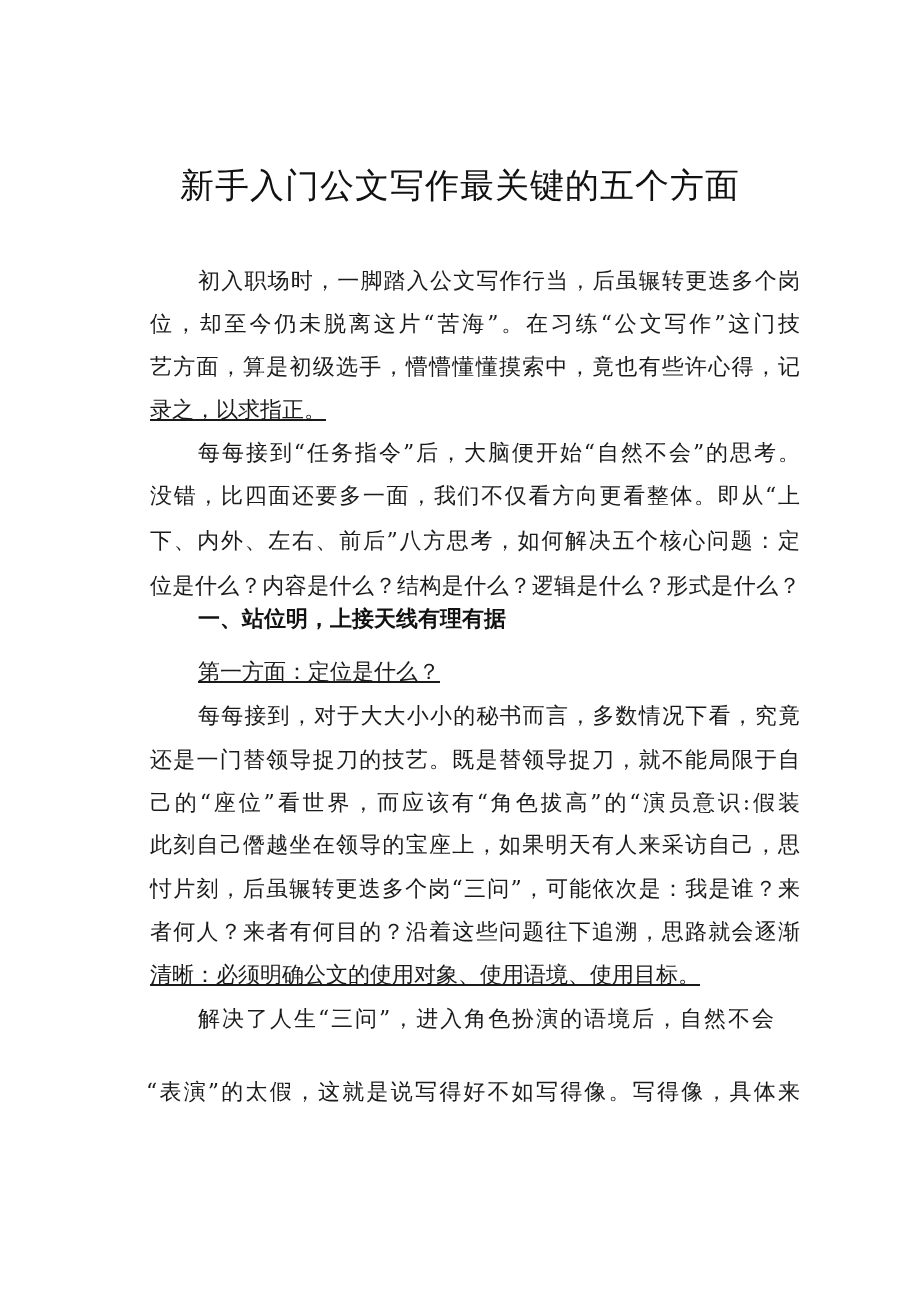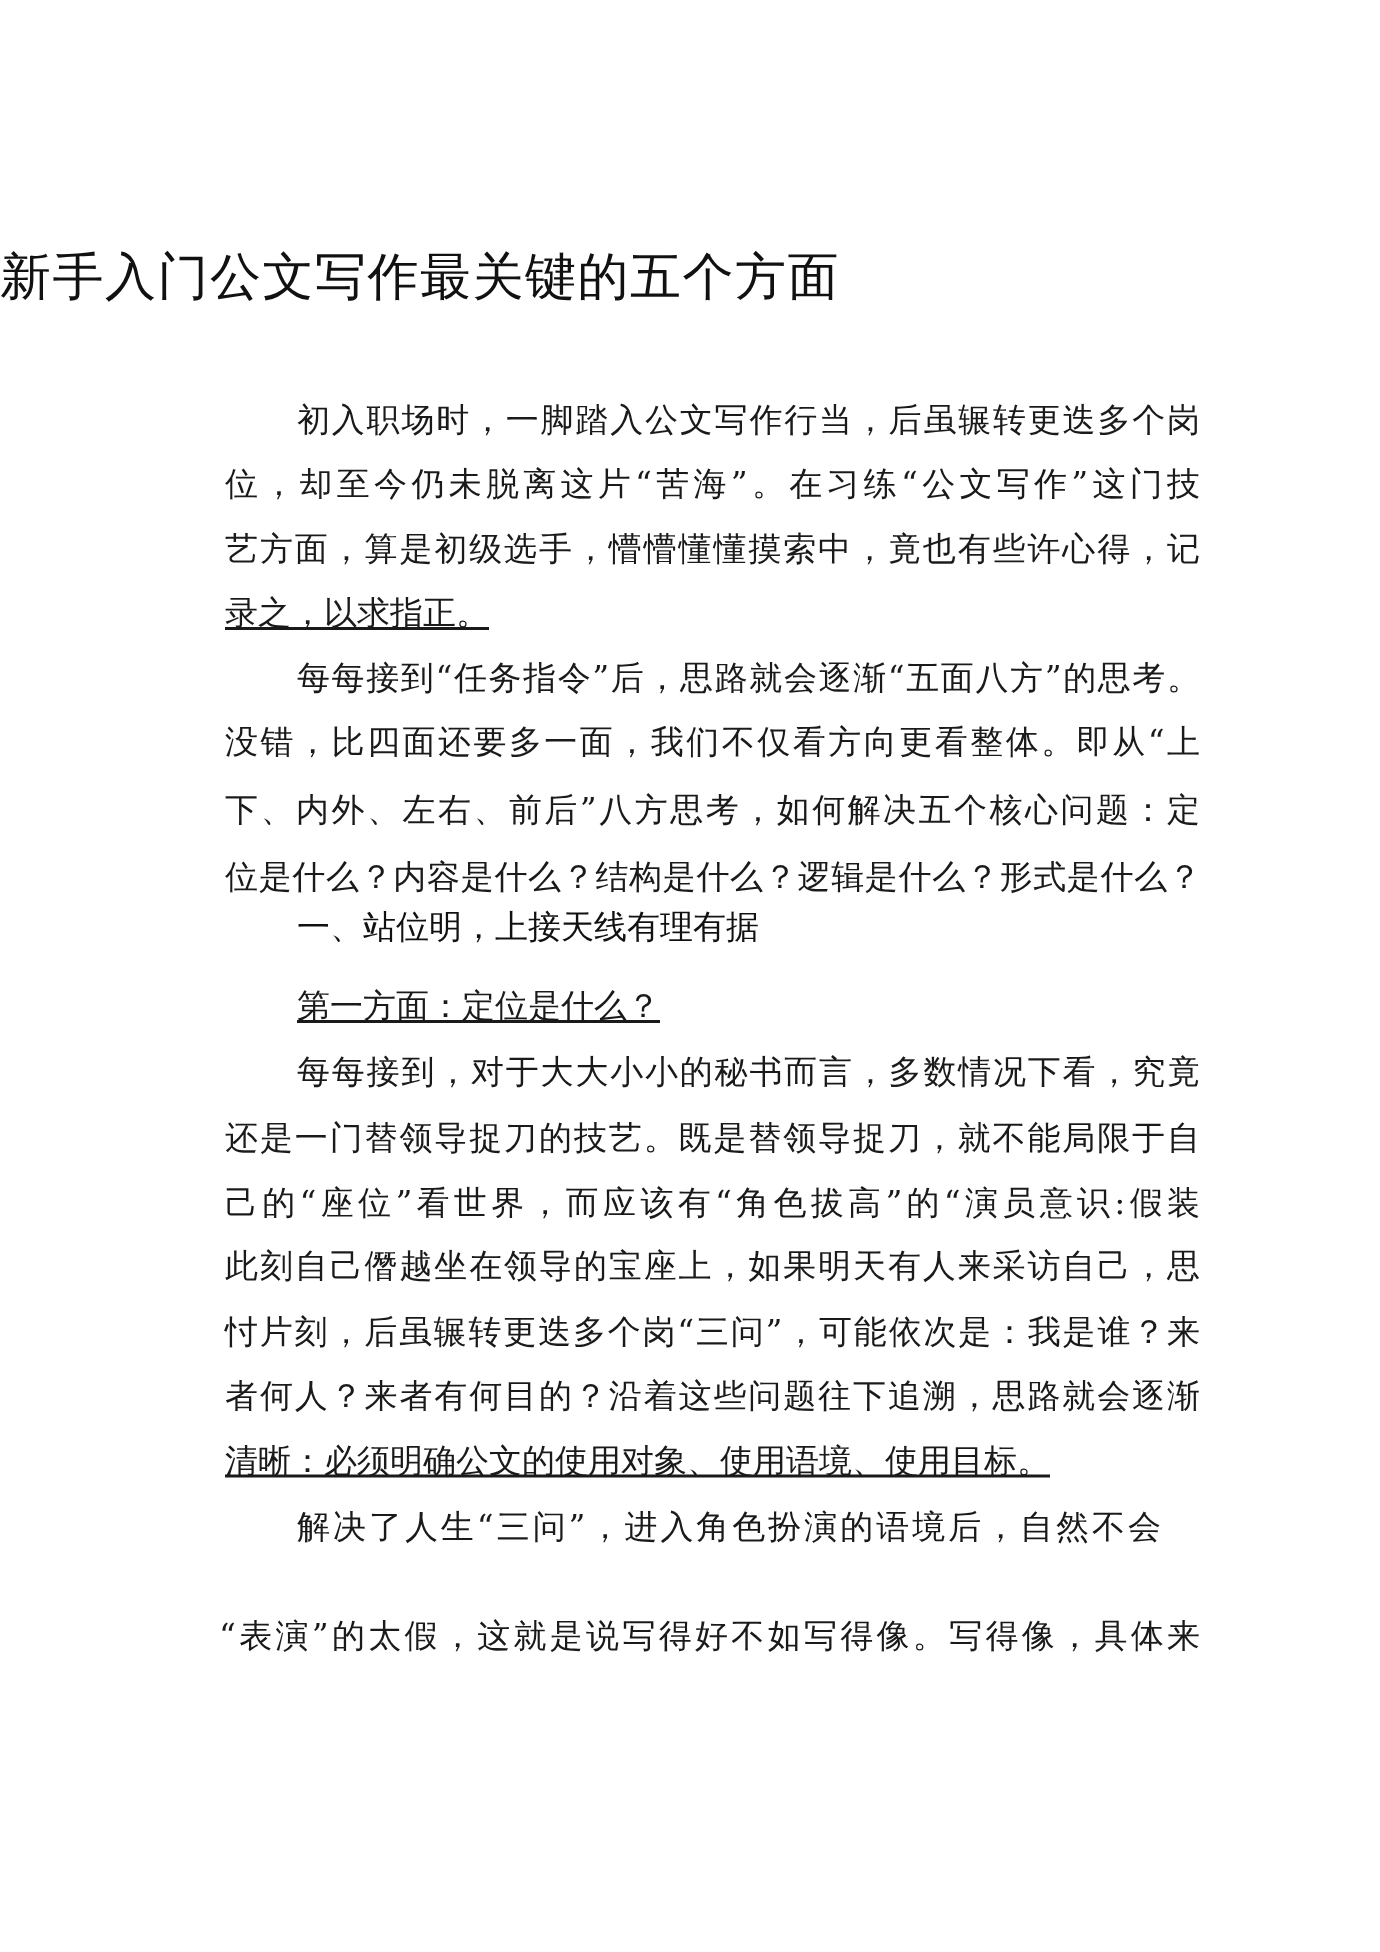--- a/index.html
+++ b/index.html
@@ -1,42 +1,42 @@
 <!DOCTYPE html>
 <html><head>
   <meta charset="utf-8">
   <style>
     html, body { margin: 0; padding: 0; background: #ffffff; }
     body { width: 920px; height: 1301px; position: relative; overflow: hidden;
       font-family: "DejaVu Serif", "Liberation Serif", serif; color: #1a1a1a; }
     .page { position: absolute; left: 0; top: 0; width: 920px; height: 1301px; background: #fff; }
-    .title { position: absolute; left: 0; width: 920px; top: 163px; 
+    .title { position: absolute; left: 0; width: 920px; top: 163px; text-align: center;
       font-size: 34px; line-height: 44px; letter-spacing: 1px; color: #111; }
     .line { position: absolute; left: 150px; width: 650px; font-size: 22px; line-height: 30px;
       white-space: nowrap; text-align: justify; text-align-last: justify; letter-spacing: 0; color: #1a1a1a; margin-top: 10px; }
     .line.indent { left: 198px; width: 602px; }
     .line.last { text-align-last: left; text-decoration: underline; }
-    .heading { position: absolute; left: 198px; font-size: 22px; line-height: 30px; font-weight: normal;
+    .heading { position: absolute; left: 198px; font-size: 22px; line-height: 30px; font-weight: bold;
       font-family: "DejaVu Sans", "Liberation Sans", sans-serif; color: #111; white-space: nowrap; }
   </style>
 </head>
 <body>
 
 <div class="page">
   <div class="title">新手入门公文写作最关键的五个方面</div>
 
   <div>
     <div class="line indent" style="top:256px">初入职场时，一脚踏入公文写作行当，后虽辗转更迭多个岗</div>
     <div class="line" style="top:299px">位，却至今仍未脱离这片“苦海”。在习练“公文写作”这门技</div>
     <div class="line" style="top:342px">艺方面，算是初级选手，懵懵懂懂摸索中，竟也有些许心得，记</div>
     <div class="line last" style="top:385px">录之，以求指正。</div>
   </div>
 
   <div>
-    <div class="line indent" style="top:428px">每每接到“任务指令”后，思路就会逐渐“五面八方”的思考。</div>
+    <div class="line indent" style="top:428px">每每接到“任务指令”后，大脑便开始“自然不会”的思考。</div>
     <div class="line" style="top:471px">没错，比四面还要多一面，我们不仅看方向更看整体。即从“上</div>
     <div class="line" style="top:516px">下、内外、左右、前后”八方思考，如何解决五个核心问题：定</div>
     <div class="line" style="top:561px; letter-spacing:-0.6px">位是什么？内容是什么？结构是什么？逻辑是什么？形式是什么？</div>
   </div>
 
   <div class="heading" style="top:604px">一、站位明，上接天线有理有据</div>
   <div class="line indent last" style="top:647px">第一方面：定位是什么？</div>
 
   <div>
     <div class="line indent" style="top:691px">每每接到，对于大大小小的秘书而言，多数情况下看，究竟</div>

